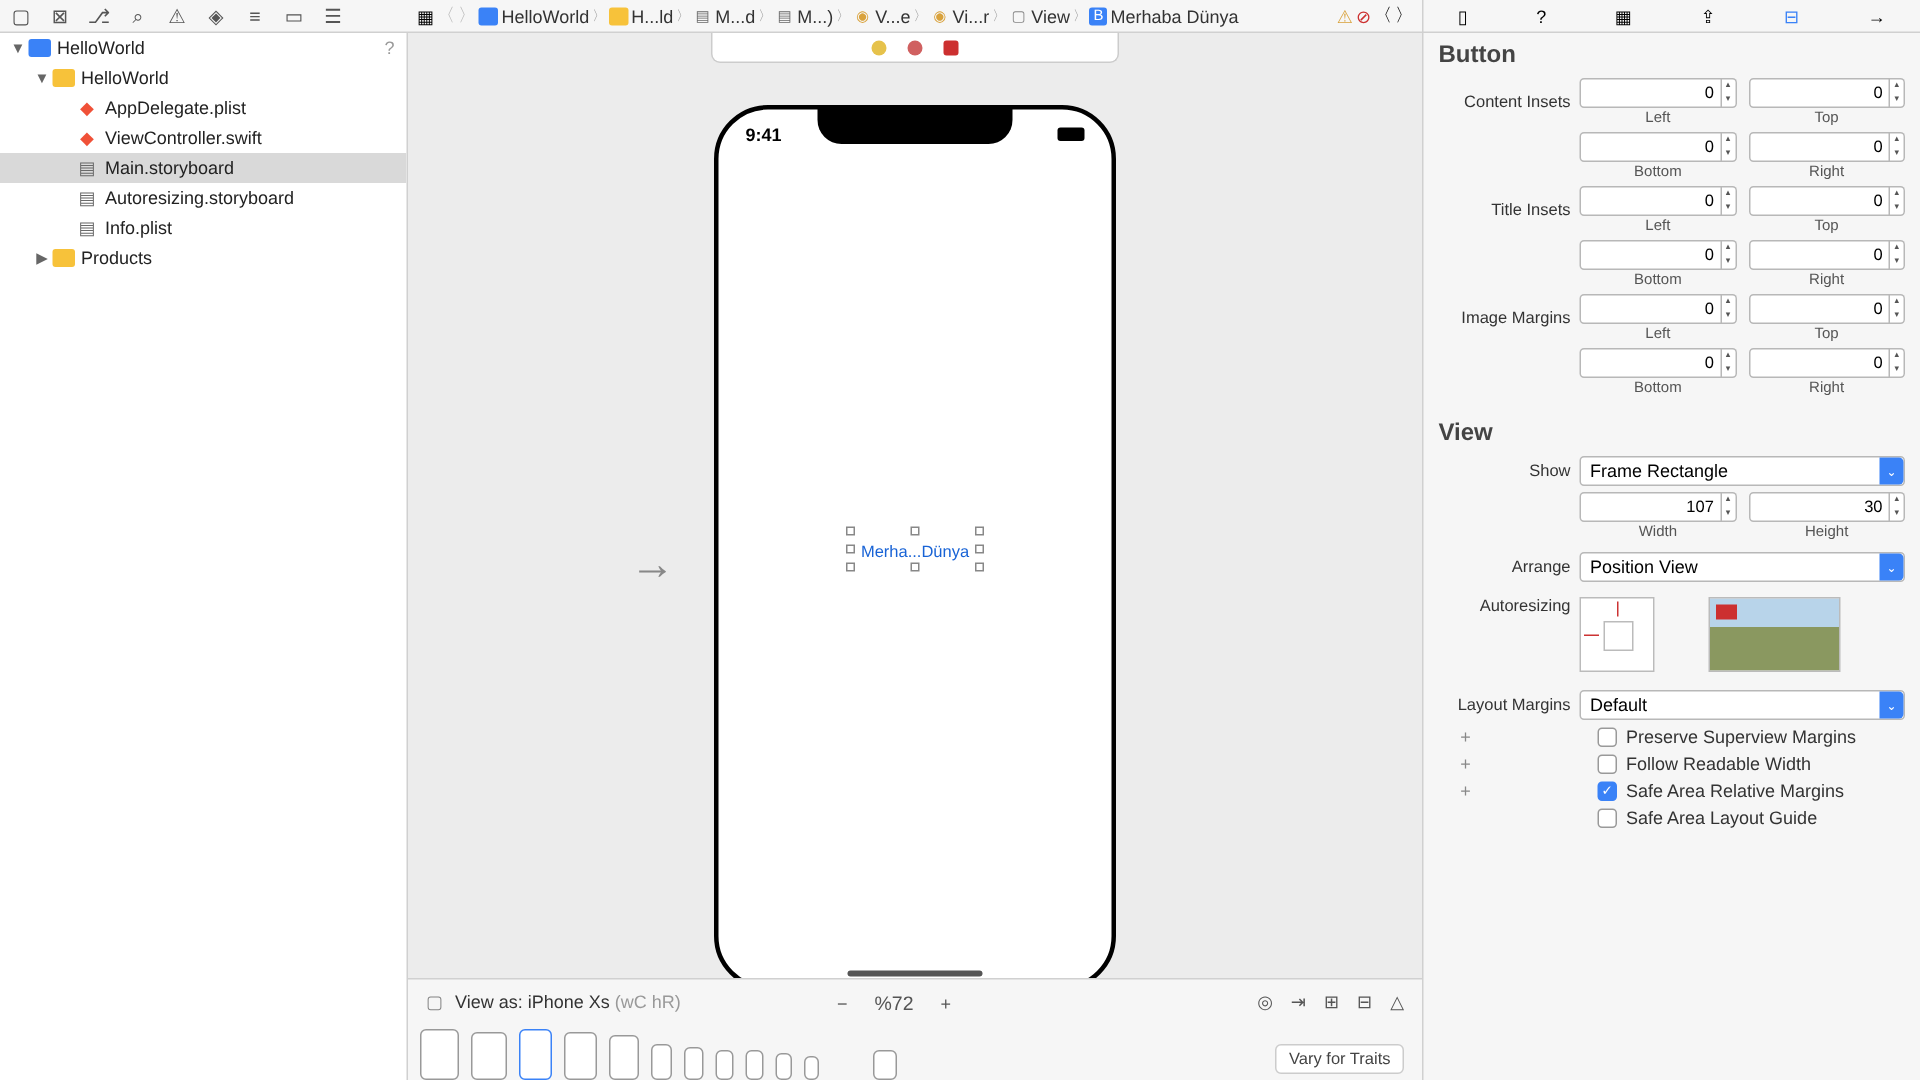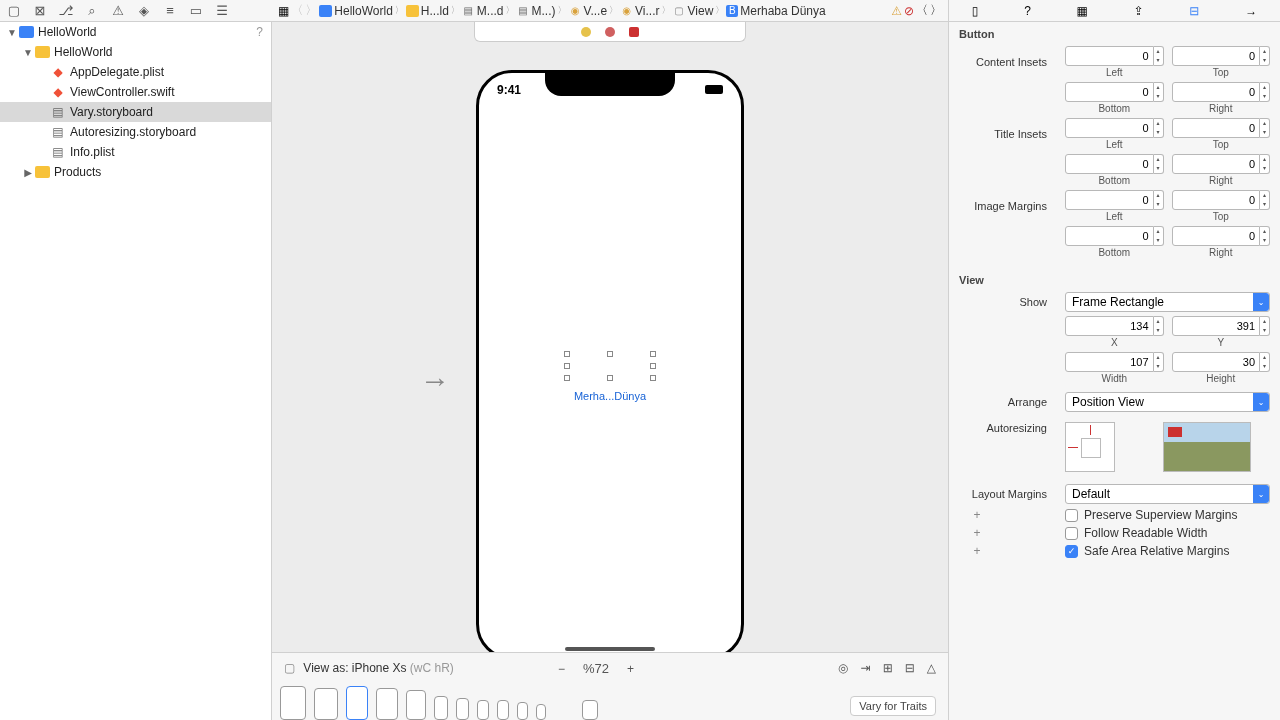--- a/index.html
+++ b/index.html
@@ -20,34 +20,34 @@
 .plist-icon { color:#6a6a6a; }
 .sb-icon { color:#6a6a6a; }
 .canvas { flex:1; background:#ececec; position:relative; overflow:hidden; }
 .doc-bar { position:absolute; top:0; left:50%; transform:translateX(-50%); width:272px; height:20px; background:#fff; border:1px solid #ccc; border-top:none; border-radius:0 0 6px 6px; display:flex; align-items:center; justify-content:center; gap:14px; }
 .doc-dot { width:10px; height:10px; border-radius:2px; }
 .phone { position:absolute; top:48px; left:50%; transform:translateX(-50%); width:268px; height:590px; background:#fff; border:3px solid #000; border-radius:36px; }
 .notch { position:absolute; top:-3px; left:50%; transform:translateX(-50%); width:130px; height:26px; background:#000; border-radius:0 0 16px 16px; }
 .status-time { position:absolute; top:10px; left:18px; font-weight:600; font-size:12px; }
 .status-batt { position:absolute; top:12px; right:18px; width:18px; height:9px; background:#000; border-radius:2px; }
 .home-ind { position:absolute; bottom:6px; left:50%; transform:translateX(-50%); width:90px; height:4px; background:#555; border-radius:2px; }
-.selected-label { position:absolute; top:288px; left:50%; transform:translateX(-50%); font-size:11px; color:#1863d6; padding:1px 2px;margin-top:28px; }
+.selected-label { position:absolute; top:288px; left:50%; transform:translateX(-50%); font-size:11px; color:#1863d6; padding:1px 2px; }
 .sel-handles { position:absolute; top:281px; left:50%; transform:translateX(-50%); width:86px; height:24px; }
 .handle { position:absolute; width:6px; height:6px; background:#fff; border:1px solid #888; }
 .entry-arrow { position:absolute; top:338px; left:148px; font-size:30px; color:#888; }
 .bottom-bar { position:absolute; bottom:0; left:0; right:0; height:68px; background:#f6f6f6; border-top:1px solid #d0d0d0; }
 .viewas { position:absolute; top:8px; left:12px; display:flex; align-items:center; gap:8px; font-size:13px; color:#333; }
 .zoom-ctrl { position:absolute; top:8px; left:286px; display:flex; align-items:center; gap:18px; font-size:15px; color:#555; }
 .align-ctrl { position:absolute; top:8px; right:12px; display:flex; gap:12px; color:#555; font-size:14px; }
 .device-row { position:absolute; bottom:0; left:8px; display:flex; gap:8px; align-items:flex-end; height:34px; }
 .device { border:1.5px solid #999; border-radius:4px; background:#fff; }
 .vary-btn { position:absolute; right:12px; bottom:4px; background:#fff; border:1px solid #ccc; border-radius:4px; padding:3px 8px; font-size:11px; color:#444; }
 .inspector { width:332px; background:#f6f6f6; border-left:1px solid #d0d0d0; overflow-y:auto; padding-bottom:20px; }
-.insp-section-title { font-size:11px; font-weight:600; color:#444; padding:6px 10px 4px; }
-.insp-row { display:flex; align-items:center; padding:2px 10px; gap:18px; }
+.insp-section-title { font-size:16px; font-weight:600; color:#444; padding:6px 10px 4px; }
+.insp-row { display:flex; align-items:center; padding:2px 10px; gap:6px; }
 .insp-label { width:88px; text-align:right; font-size:11px; color:#333; }
 .field-pair { display:flex; gap:8px; flex:1; }
 .field-col { display:flex; flex-direction:column; align-items:center; flex:1; }
 .num-input { width:100%; height:20px; background:#fff; border:1px solid #b8b8b8; border-radius:3px 0 0 3px; text-align:right; padding:0 4px; font-size:11px; }
 .stepper { width:11px; height:20px; background:#fff; border:1px solid #b8b8b8; border-left:none; border-radius:0 3px 3px 0; display:flex; flex-direction:column; }
 .stepper div { flex:1; font-size:6px; text-align:center; color:#555; line-height:9px; }
 .field-wrap { display:flex; width:100%; }
 .sub-label { font-size:10px; color:#555; margin-top:1px; }
 .dropdown { flex:1; height:20px; background:#fff; border:1px solid #b8b8b8; border-radius:3px; display:flex; align-items:center; padding:0 6px; font-size:11px; position:relative; }
 .dropdown .dd-arrow { position:absolute; right:0; top:0; width:16px; height:100%; background:#3a82f7; border-radius:0 3px 3px 0; color:#fff; display:flex; align-items:center; justify-content:center; font-size:8px; }
@@ -171,21 +171,21 @@
           <span class="ficon">
             <span class="swift-icon">◆</span>
           </span>
           <span>ViewController.swift</span>
         </div>
         <div class="tree-row selected" style="padding-left: 38px;">
           <span class="disclosure"></span>
           <span class="ficon">
             <span class="sb-icon">▤</span>
           </span>
-          <span>Vary.storyboard</span>
+          <span>Main.storyboard</span>
         </div>
         <div class="tree-row" style="padding-left: 38px;">
           <span class="disclosure"></span>
           <span class="ficon">
             <span class="sb-icon">▤</span>
           </span>
           <span>Autoresizing.storyboard</span>
         </div>
         <div class="tree-row" style="padding-left: 38px;">
           <span class="disclosure"></span>
@@ -424,45 +424,20 @@
       <div class="dropdown">
           <span>Frame Rectangle</span>
           <span class="dd-arrow">⌄</span>
         </div>
     </div>
     <div class="insp-row">
       <div class="insp-label"></div>
       <div class="field-pair">
         <div class="field-col">
             <div class="field-wrap">
-              <input class="num-input" value="134" style="">
-              <div class="stepper">
-                <div>▴</div>
-                <div>▾</div>
-              </div>
-            </div>
-            <div class="sub-label">X</div>
-          </div>
-        <div class="field-col">
-            <div class="field-wrap">
-              <input class="num-input" value="391" style="">
-              <div class="stepper">
-                <div>▴</div>
-                <div>▾</div>
-              </div>
-            </div>
-            <div class="sub-label">Y</div>
-          </div>
-      </div>
-    </div>
-    <div class="insp-row">
-      <div class="insp-label"></div>
-      <div class="field-pair">
-        <div class="field-col">
-            <div class="field-wrap">
               <input class="num-input" value="107" style="">
               <div class="stepper">
                 <div>▴</div>
                 <div>▾</div>
               </div>
             </div>
             <div class="sub-label">Width</div>
           </div>
         <div class="field-col">
             <div class="field-wrap">
@@ -513,15 +488,21 @@
           <span style="width:70px;"></span>
           <span class="checkbox "></span>
           <span>Follow Readable Width</span>
         </div>
         <div class="check-row">
           <span class="plus">+</span>
           <span style="width:70px;"></span>
           <span class="checkbox checked">✓</span>
           <span>Safe Area Relative Margins</span>
         </div>
+        <div class="check-row">
+          <span class="plus"></span>
+          <span style="width:70px;"></span>
+          <span class="checkbox "></span>
+          <span>Safe Area Layout Guide</span>
+        </div>
       </div>
   </div>
 </div>
 
 </body></html>

